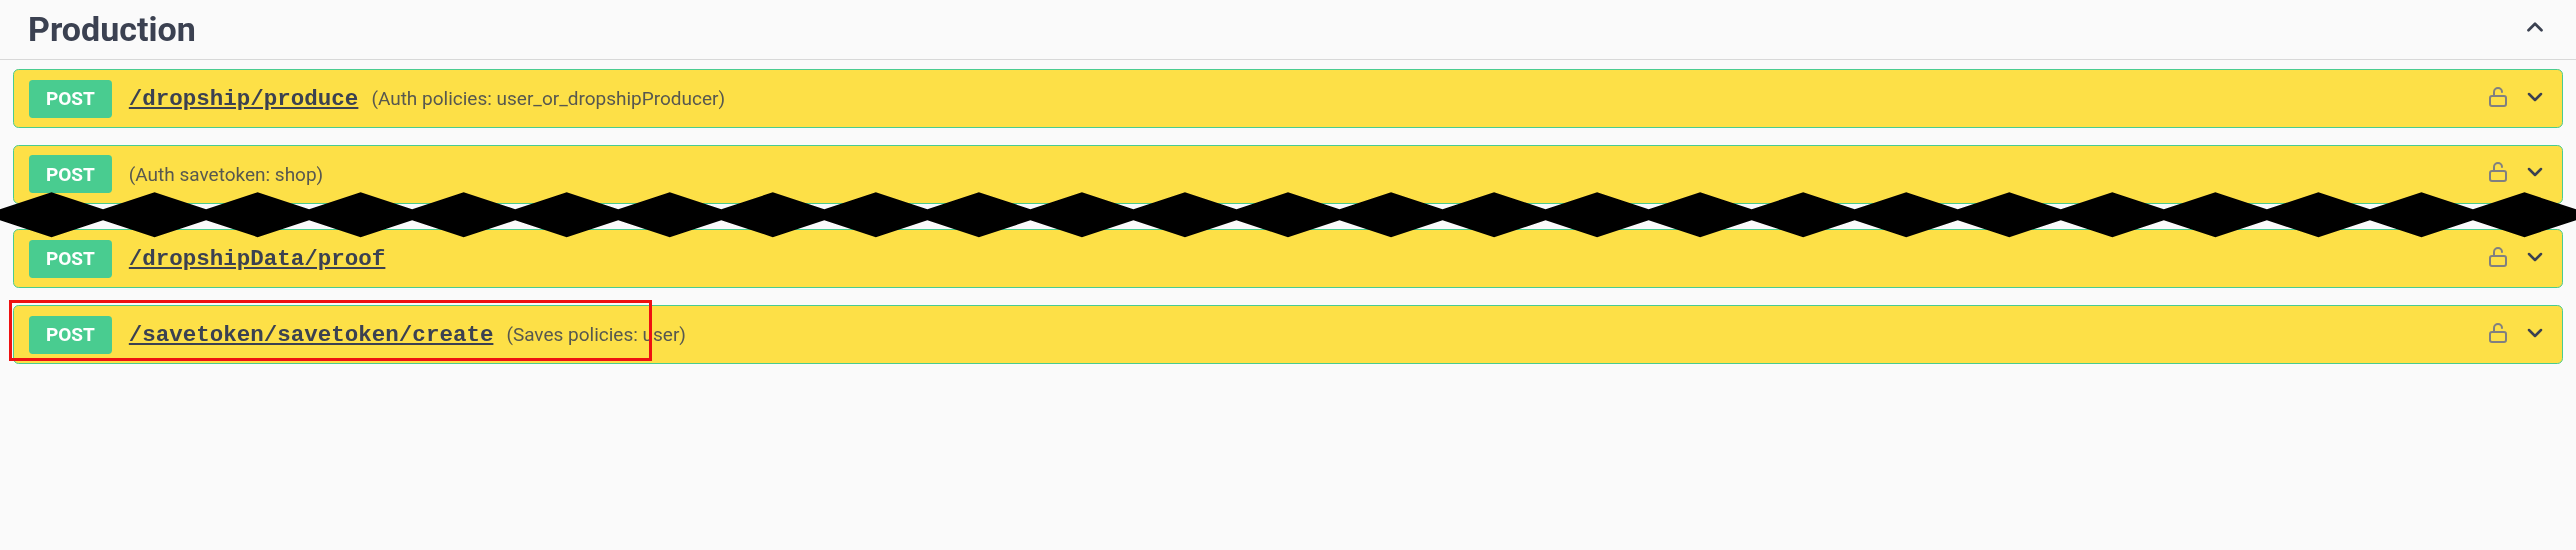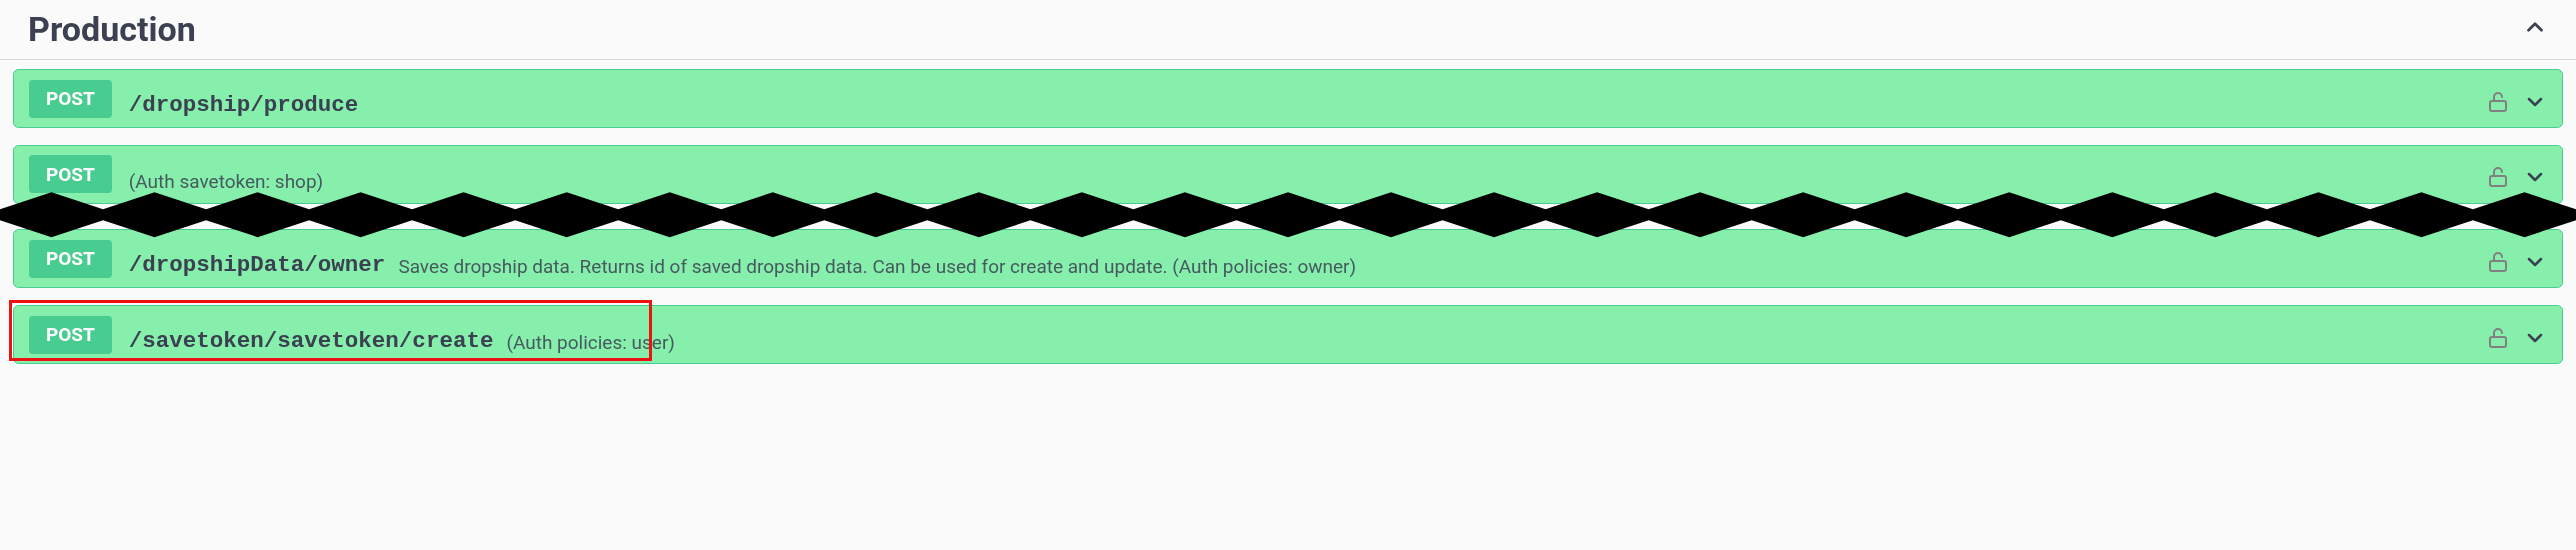--- a/index.html
+++ b/index.html
@@ -25,46 +25,47 @@
       font-weight: 700;
       color: #3b4151;
     }
     .section-chevron {
       stroke: #3b4151;
     }
     .endpoints {
       padding: 9.4px 13px 9.4px 13px;
     }
     .endpoint {
-      background: #86efac;
+      background: #fde047;
       border: 0.9px solid #49cc90;
       border-radius: 5.6px;
       padding: 9.4px 15px;
       margin-bottom: 17px;
       display: flex;
-      align-items: flex-end;
+      align-items: center;
       position: relative;
     }
     .method-badge {
       background: #49cc90;
       color: #ffffff;
       font-weight: 700;
       font-size: 19px;
       padding: 7.5px 17px;
       border-radius: 3.7px;
       margin-right: 17px;
       min-width: 79px;
       text-align: center;
     }
     .endpoint-path {
       font-family: "SFMono-Regular", Consolas, "Liberation Mono", Menlo, monospace;
       font-weight: 700;
       font-size: 22.5px;
       color: #3b4151;
       margin-right: 13px;
+      text-decoration: underline;
     }
     .endpoint-desc {
       font-size: 19px;
       color: #3b4151;
       opacity: 0.85;
     }
     .endpoint-actions {
       margin-left: auto;
       display: flex;
       align-items: center;
@@ -125,20 +126,21 @@
       <polyline points="18 15 12 9 6 15"></polyline>
     </svg>
   </span>
 </div>
 
 <div class="endpoints">
 
   <div class="endpoint">
     <span class="method-badge">POST</span>
     <span class="endpoint-path">/dropship/produce</span>
+    <span class="endpoint-desc">(Auth policies: user_or_dropshipProducer)</span>
     <div class="endpoint-actions">
       <span class="lock-icon">
         <svg viewBox="0 0 24 24" fill="none" stroke="#808080" stroke-width="2" stroke-linecap="round" stroke-linejoin="round">
           <rect x="4" y="11" width="16" height="10" rx="2"></rect>
           <path d="M8 11V7a4 4 0 0 1 8 0"></path>
         </svg>
       </span>
       <span class="expand-chevron">
         <svg viewBox="0 0 24 24" fill="none" stroke="#3b4151" stroke-width="2.5" stroke-linecap="round" stroke-linejoin="round">
           <polyline points="6 9 12 15 18 9"></polyline>
@@ -162,43 +164,42 @@
           <polyline points="6 9 12 15 18 9"></polyline>
         </svg>
       </span>
     </div>
   </div>
 
   <div class="torn-edge"></div>
 
   <div class="endpoint" style="margin-top:5.6px;">
     <span class="method-badge">POST</span>
-    <span class="endpoint-path">/dropshipData/owner</span>
-    <span class="endpoint-desc">Saves dropship data. Returns id of saved dropship data. Can be used for create and update. (Auth policies: owner)</span>
+    <span class="endpoint-path">/dropshipData/proof</span>
     <div class="endpoint-actions">
       <span class="lock-icon">
         <svg viewBox="0 0 24 24" fill="none" stroke="#808080" stroke-width="2" stroke-linecap="round" stroke-linejoin="round">
           <rect x="4" y="11" width="16" height="10" rx="2"></rect>
           <path d="M8 11V7a4 4 0 0 1 8 0"></path>
         </svg>
       </span>
       <span class="expand-chevron">
         <svg viewBox="0 0 24 24" fill="none" stroke="#3b4151" stroke-width="2.5" stroke-linecap="round" stroke-linejoin="round">
           <polyline points="6 9 12 15 18 9"></polyline>
         </svg>
       </span>
     </div>
   </div>
 
   <div class="highlight-wrap">
     <div class="highlight-box"></div>
     <div class="endpoint">
       <span class="method-badge">POST</span>
       <span class="endpoint-path">/savetoken/savetoken/create</span>
-      <span class="endpoint-desc">(Auth policies: user)</span>
+      <span class="endpoint-desc">(Saves policies: user)</span>
       <div class="endpoint-actions">
         <span class="lock-icon">
           <svg viewBox="0 0 24 24" fill="none" stroke="#808080" stroke-width="2" stroke-linecap="round" stroke-linejoin="round">
             <rect x="4" y="11" width="16" height="10" rx="2"></rect>
             <path d="M8 11V7a4 4 0 0 1 8 0"></path>
           </svg>
         </span>
         <span class="expand-chevron">
           <svg viewBox="0 0 24 24" fill="none" stroke="#3b4151" stroke-width="2.5" stroke-linecap="round" stroke-linejoin="round">
             <polyline points="6 9 12 15 18 9"></polyline>

